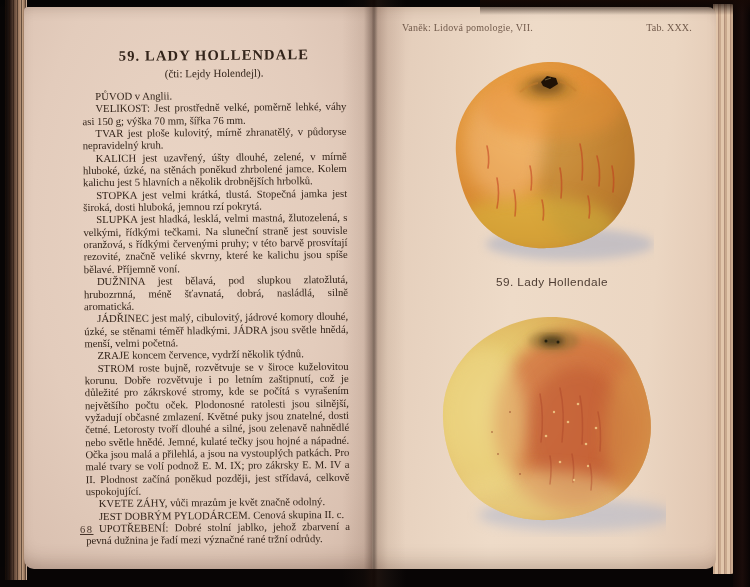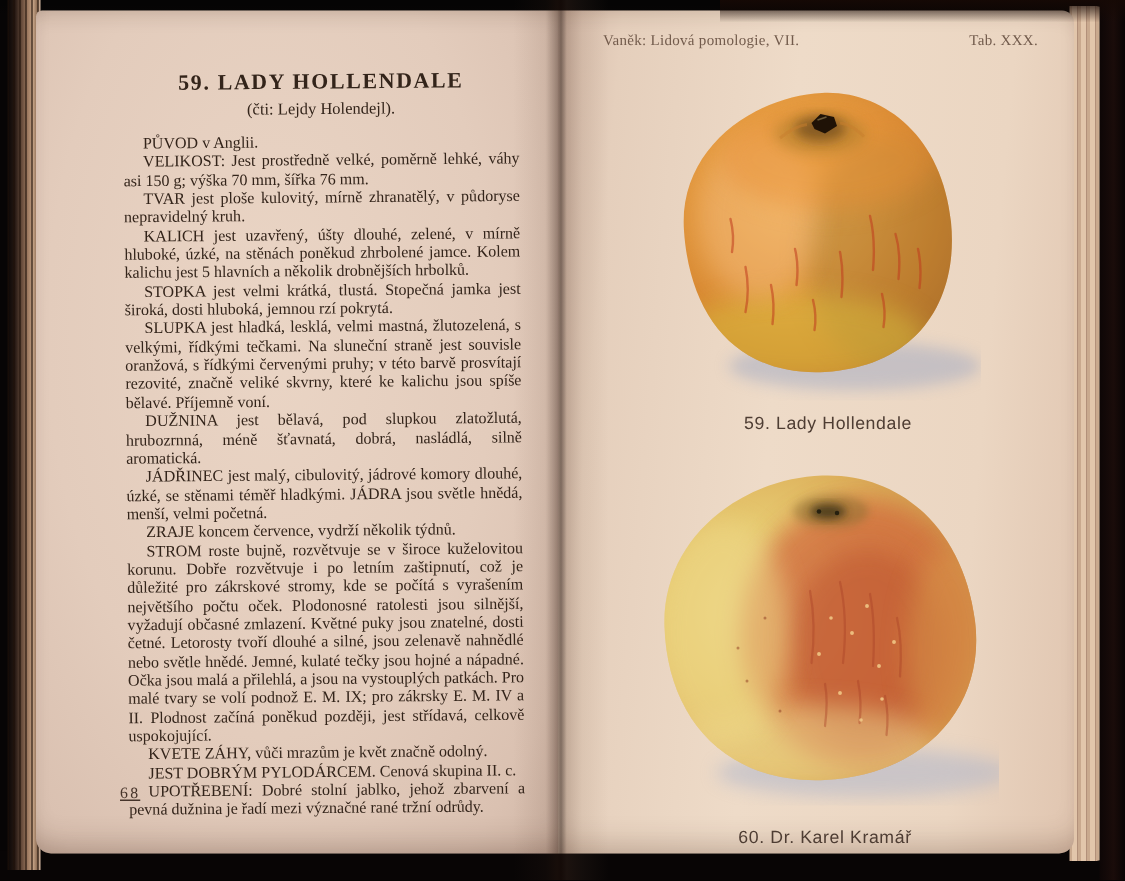--- a/index.html
+++ b/index.html
@@ -194,18 +194,17 @@
             <circle cx="82" cy="108" r="1"></circle>
           <circle cx="64" cy="128" r="1"></circle>
             <circle cx="92" cy="170" r="1"></circle>
         </g>
         <ellipse cx="126" cy="37" rx="25" ry="11" fill="#8a7030" opacity="0.5" filter="url(#a2b3)"></ellipse>
         <ellipse cx="124" cy="37" rx="12" ry="5" fill="#3f3418" opacity="0.85" filter="url(#a2b3)"></ellipse>
         <circle cx="118" cy="37" r="1.5" fill="#26200f"></circle>
         <circle cx="130" cy="38" r="1.5" fill="#26200f"></circle>
       </g>
     </svg>
-    <div class="caption cap2">60. Dr. Karel Kramář</div>
   </div>
 
   <div class="gutter"></div>
   <div class="top-right-shade"></div>
 </div>
 
 </body></html>

